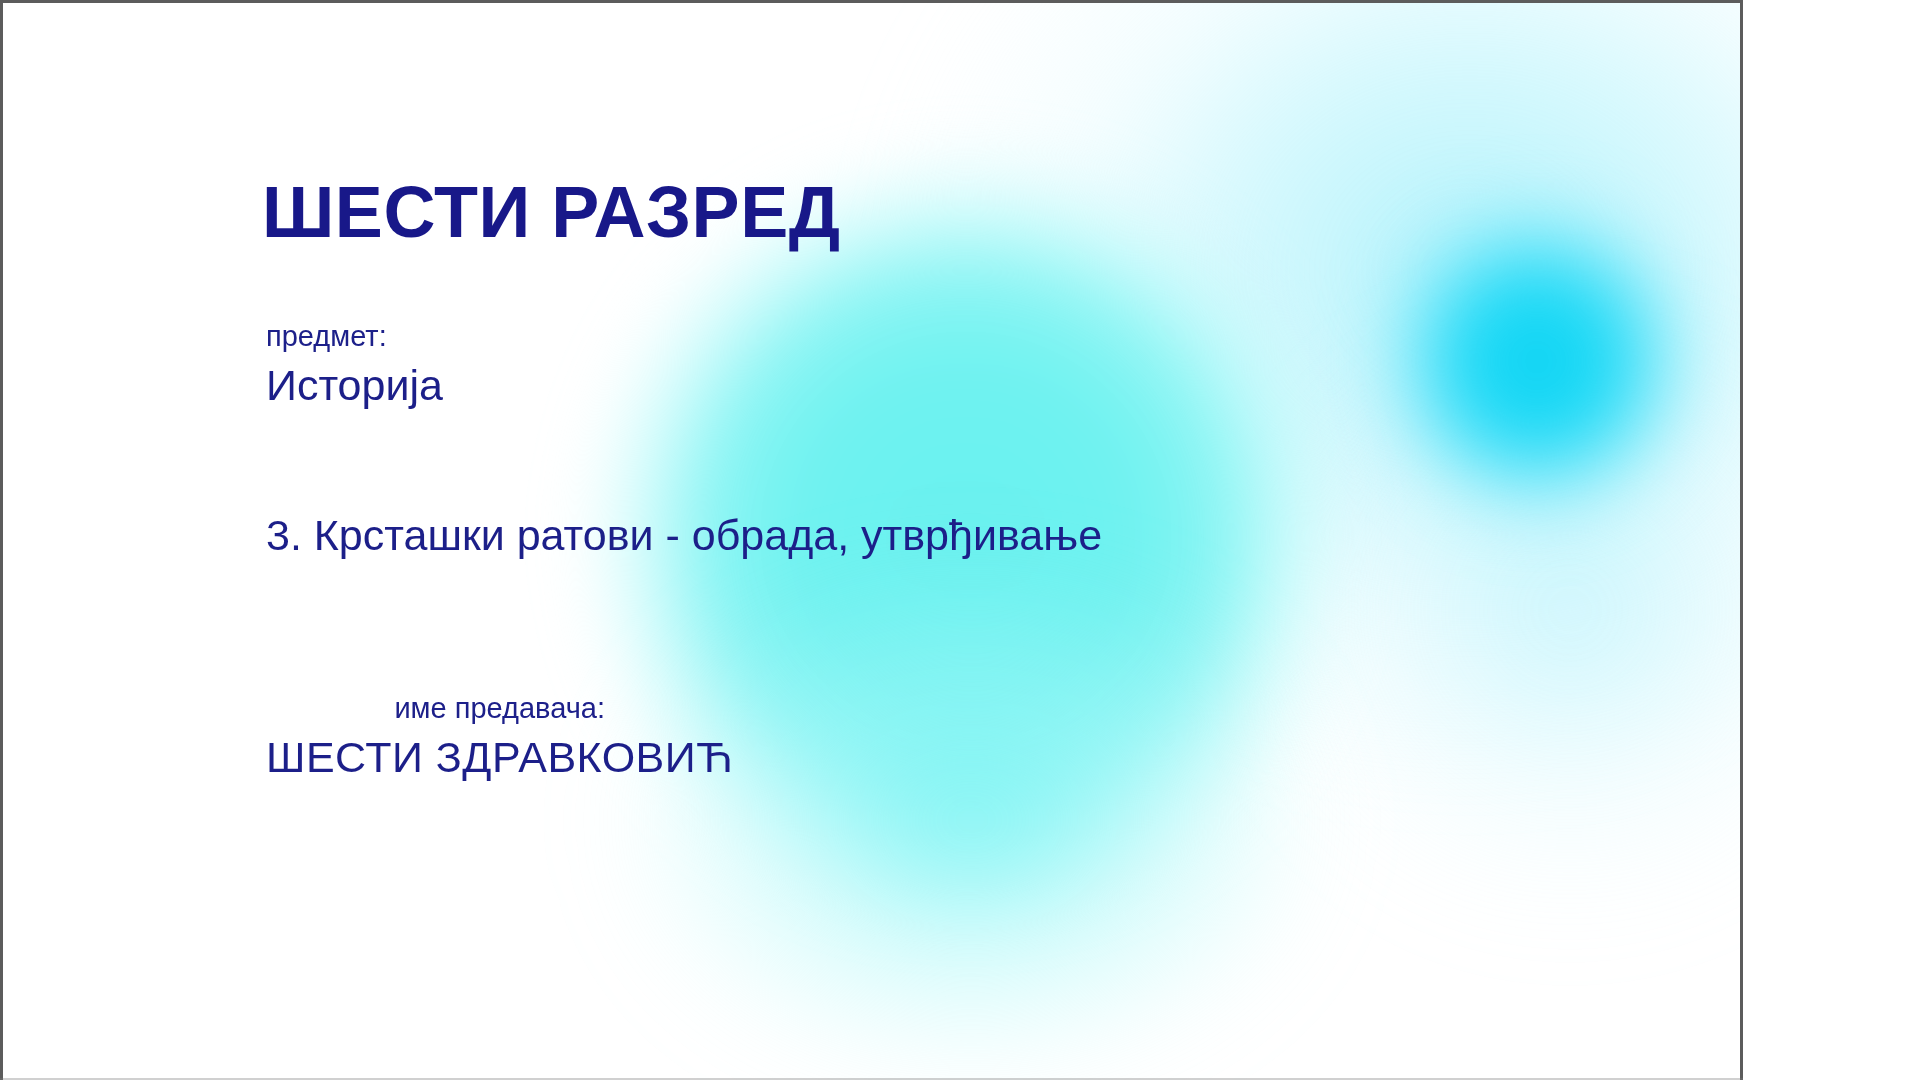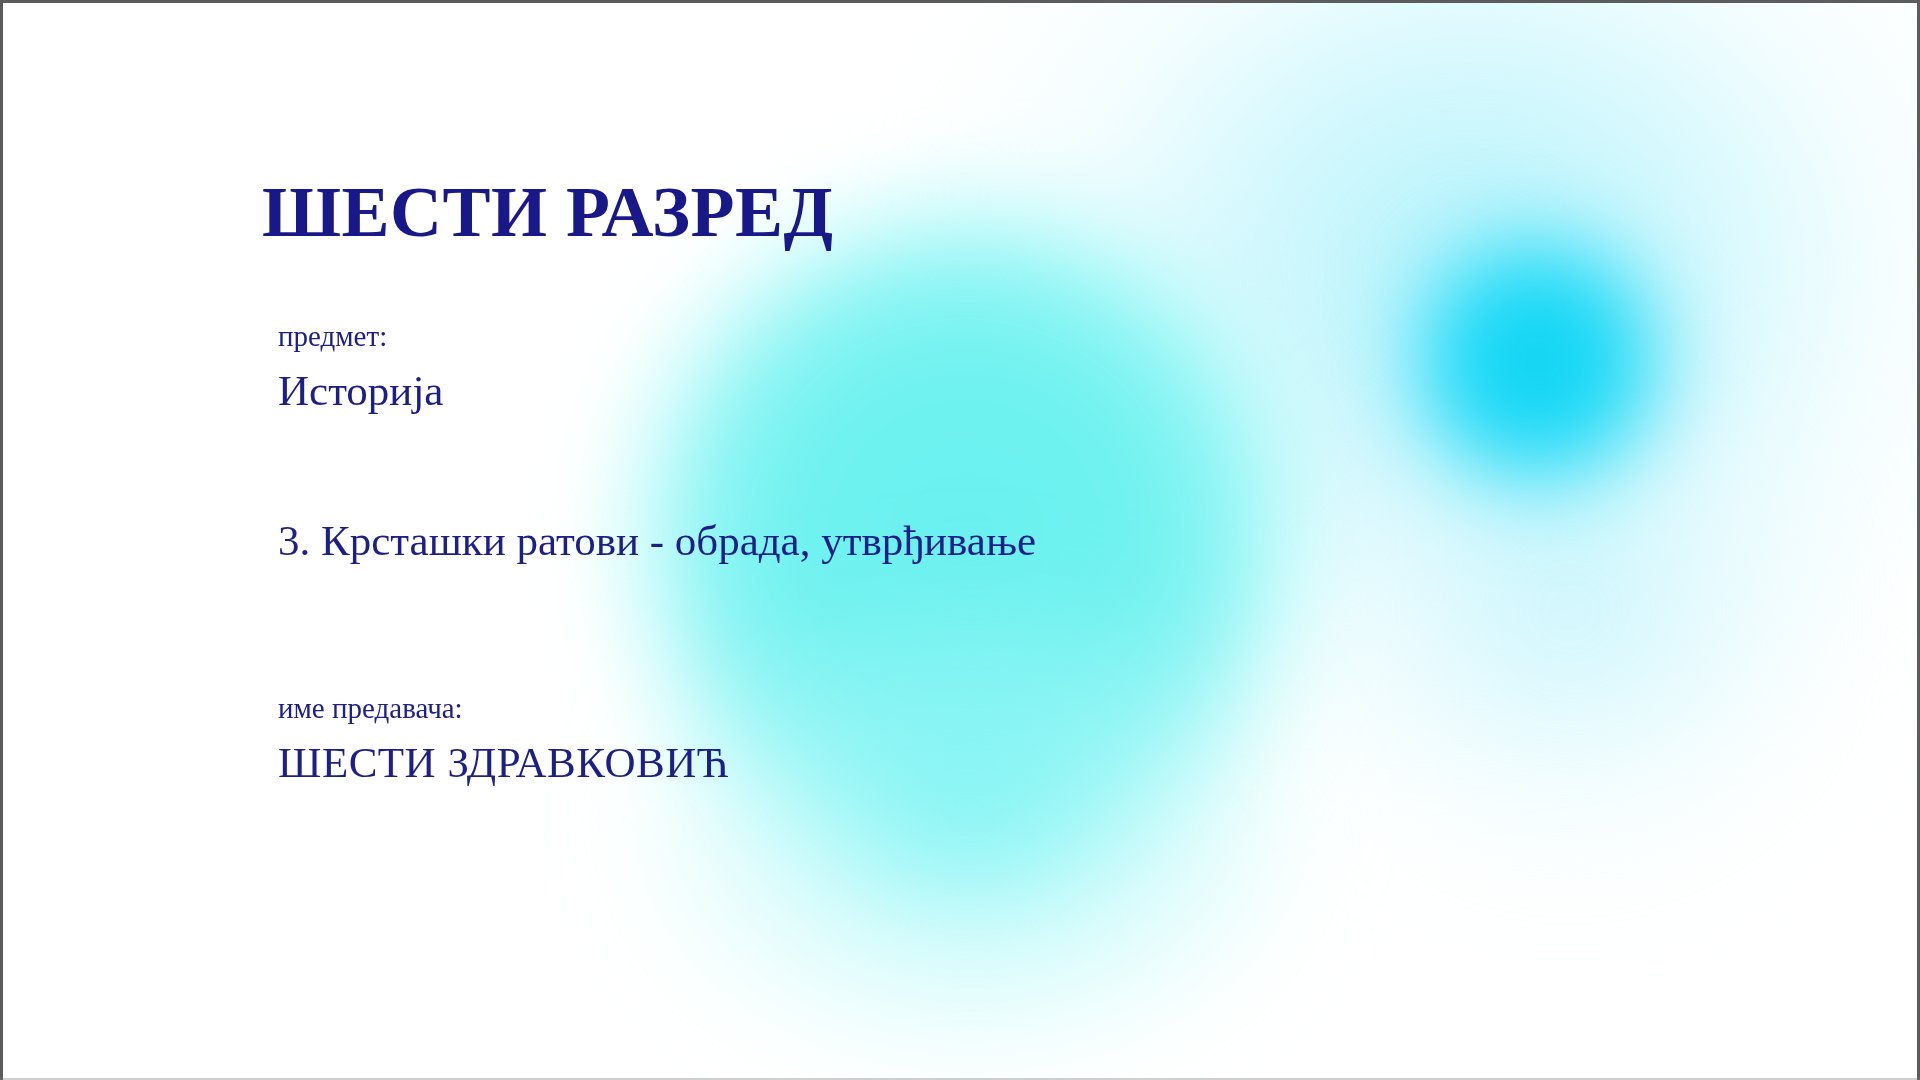--- a/index.html
+++ b/index.html
@@ -4,25 +4,25 @@
 <title>ШЕСТИ РАЗРЕД — Историја</title>
 <style>
   html, body {
     margin: 0;
     padding: 0;
     background: #ffffff;
   }
 
   .frame {
     position: relative;
-    width: 1920px;
+    width: 1743px;
     height: 1080px;
     overflow: hidden;
     background: #ffffff;
-    font-family: Liberation Serif, serif;
+    font-family: Liberation Sans, sans-serif;
     box-sizing: border-box;
   }
 
   
   .edge {
     position: absolute;
     background: #5c5c5c;
     z-index: 40;
     pointer-events: none;
   }
@@ -136,37 +136,37 @@
     font-size: 72px;
     font-weight: 700;
     letter-spacing: 0.5px;
     line-height: 1;
     color: #181889;
     white-space: nowrap;
   }
 
   .field {
     position: absolute;
-    left: 16px;
+    left: 4px;
   }
   .field-subject { top: 318px; }
   .field-lecture { top: 504px; }
-  .field-teacher { top: 690px; }
+  .field-teacher { top: 690px; text-align: center; }
 
   .field-label {
     margin: 0;
     font-size: 29px;
     font-weight: 400;
     line-height: 1.25;
     color: #1d208a;
     white-space: nowrap;
   }
 
   .field-value {
-    margin: 12px 0 0 0;
+    margin: 6px 0 0 0;
     font-size: 43px;
     font-weight: 400;
     line-height: 1.18;
     color: #1c1f89;
     white-space: nowrap;
   }
 
   .field-value-upper {
     letter-spacing: 0.5px;
   }

